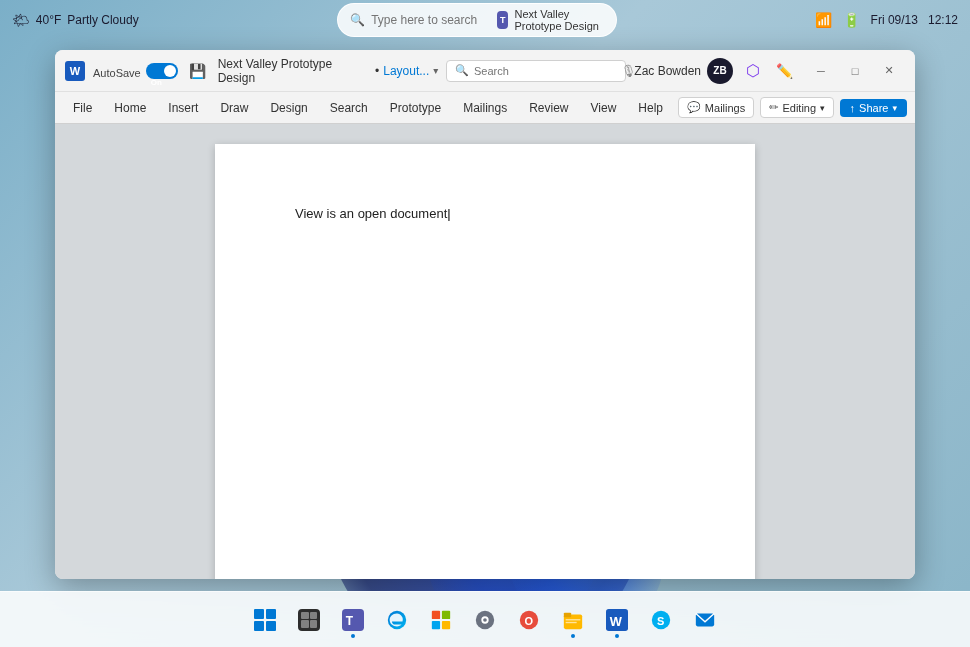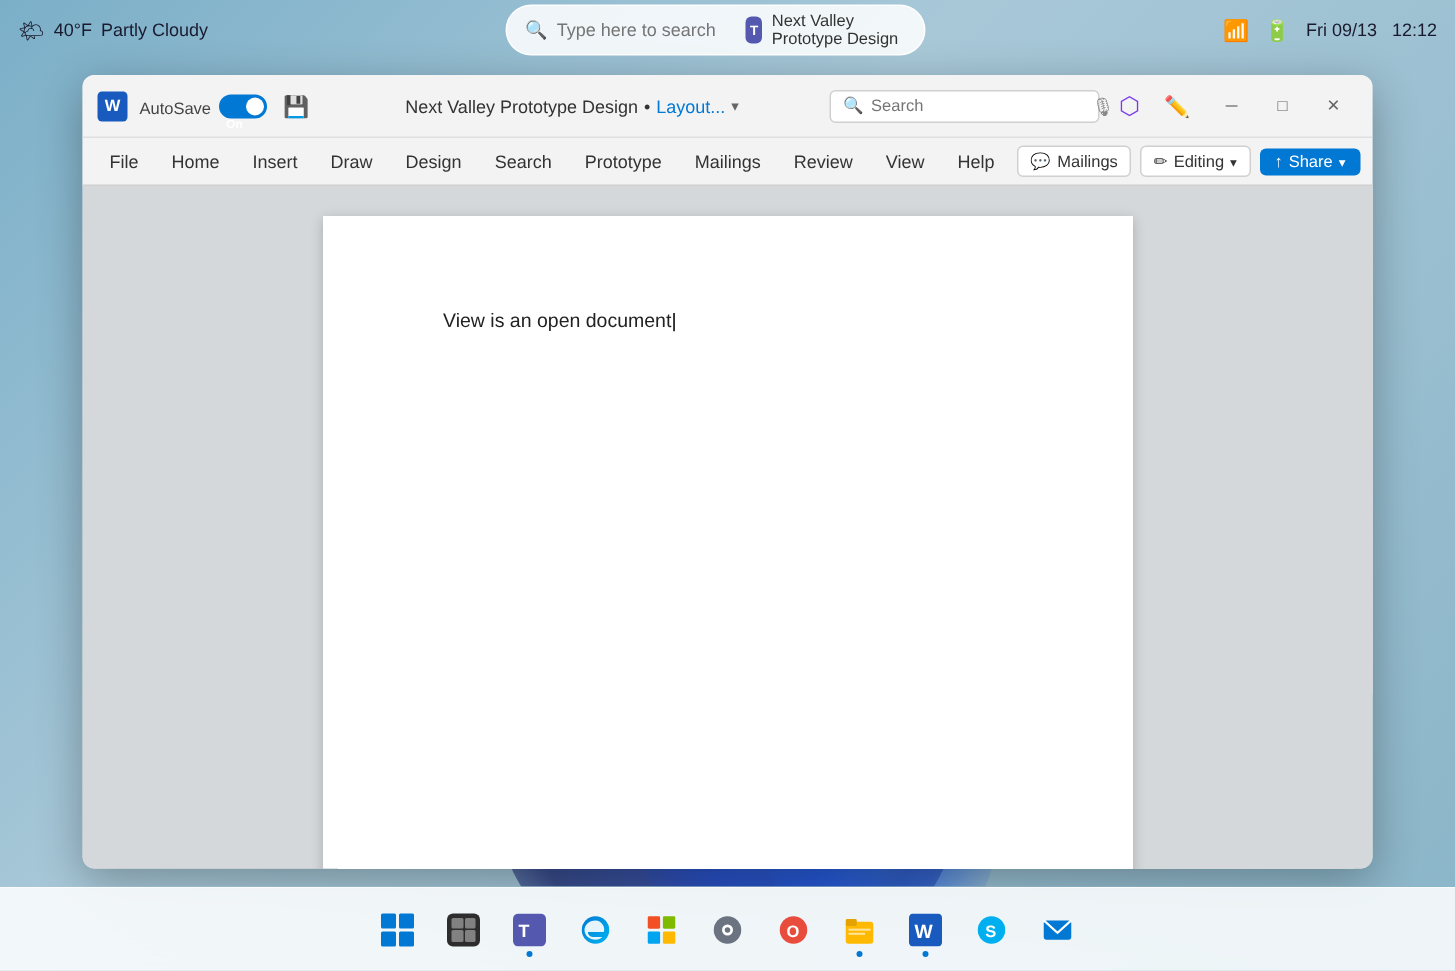--- a/index.html
+++ b/index.html
@@ -475,20 +475,26 @@
       <span style="color:#0078d4;">Layout...</span>
       <span style="font-size:10px;color:#666;">▾</span>
     </div>
 
     <div class="search-bar-word">
       <span style="font-size:11px;color:#888;">🔍</span>
       <input type="text" placeholder="Search" style="">
       <span style="font-size:12px;color:#888;">🎙</span>
     </div>
 
+    <div class="user-area">
+      <span>Zac Bowden</span>
+      <div class="user-avatar">
+        <span>ZB</span>
+      </div>
+    </div>
 
     <div class="toolbar-icon-btn" style="font-size:16px;color:#7c3aed;">⬡</div>
     <div class="toolbar-icon-btn">✏️</div>
 
     <div class="window-controls">
       <div class="win-btn">─</div>
       <div class="win-btn">□</div>
       <div class="win-btn close">✕</div>
     </div>
   </div>

